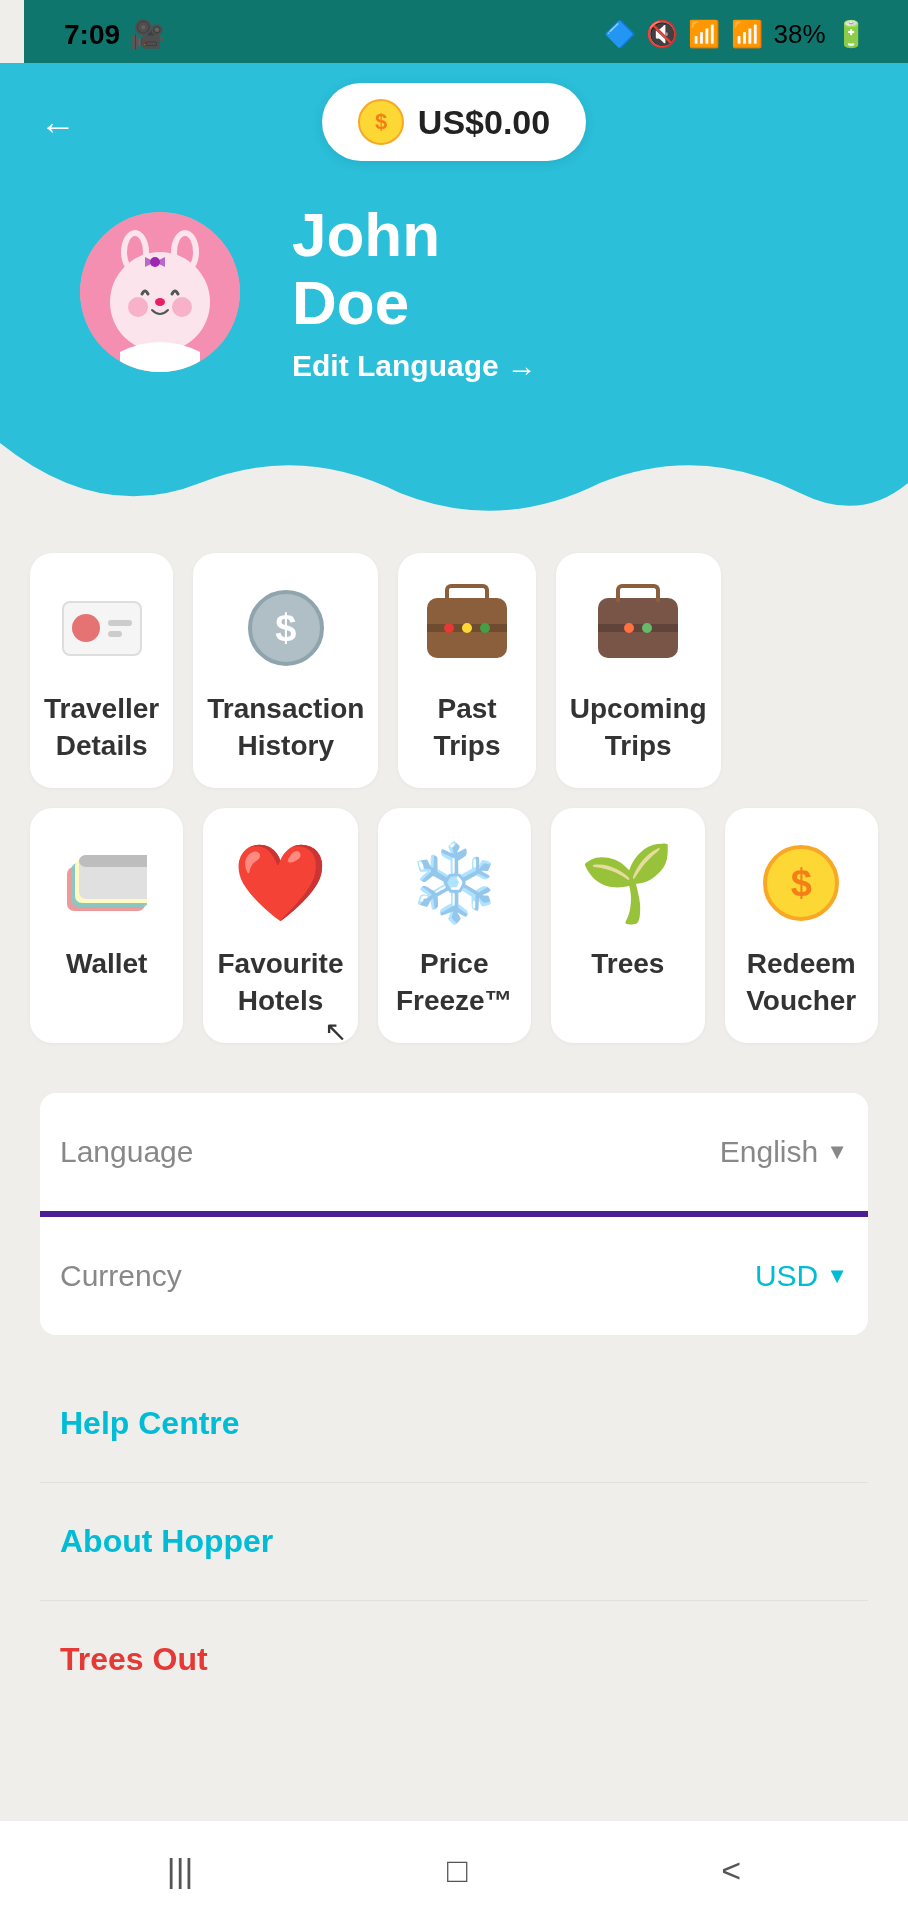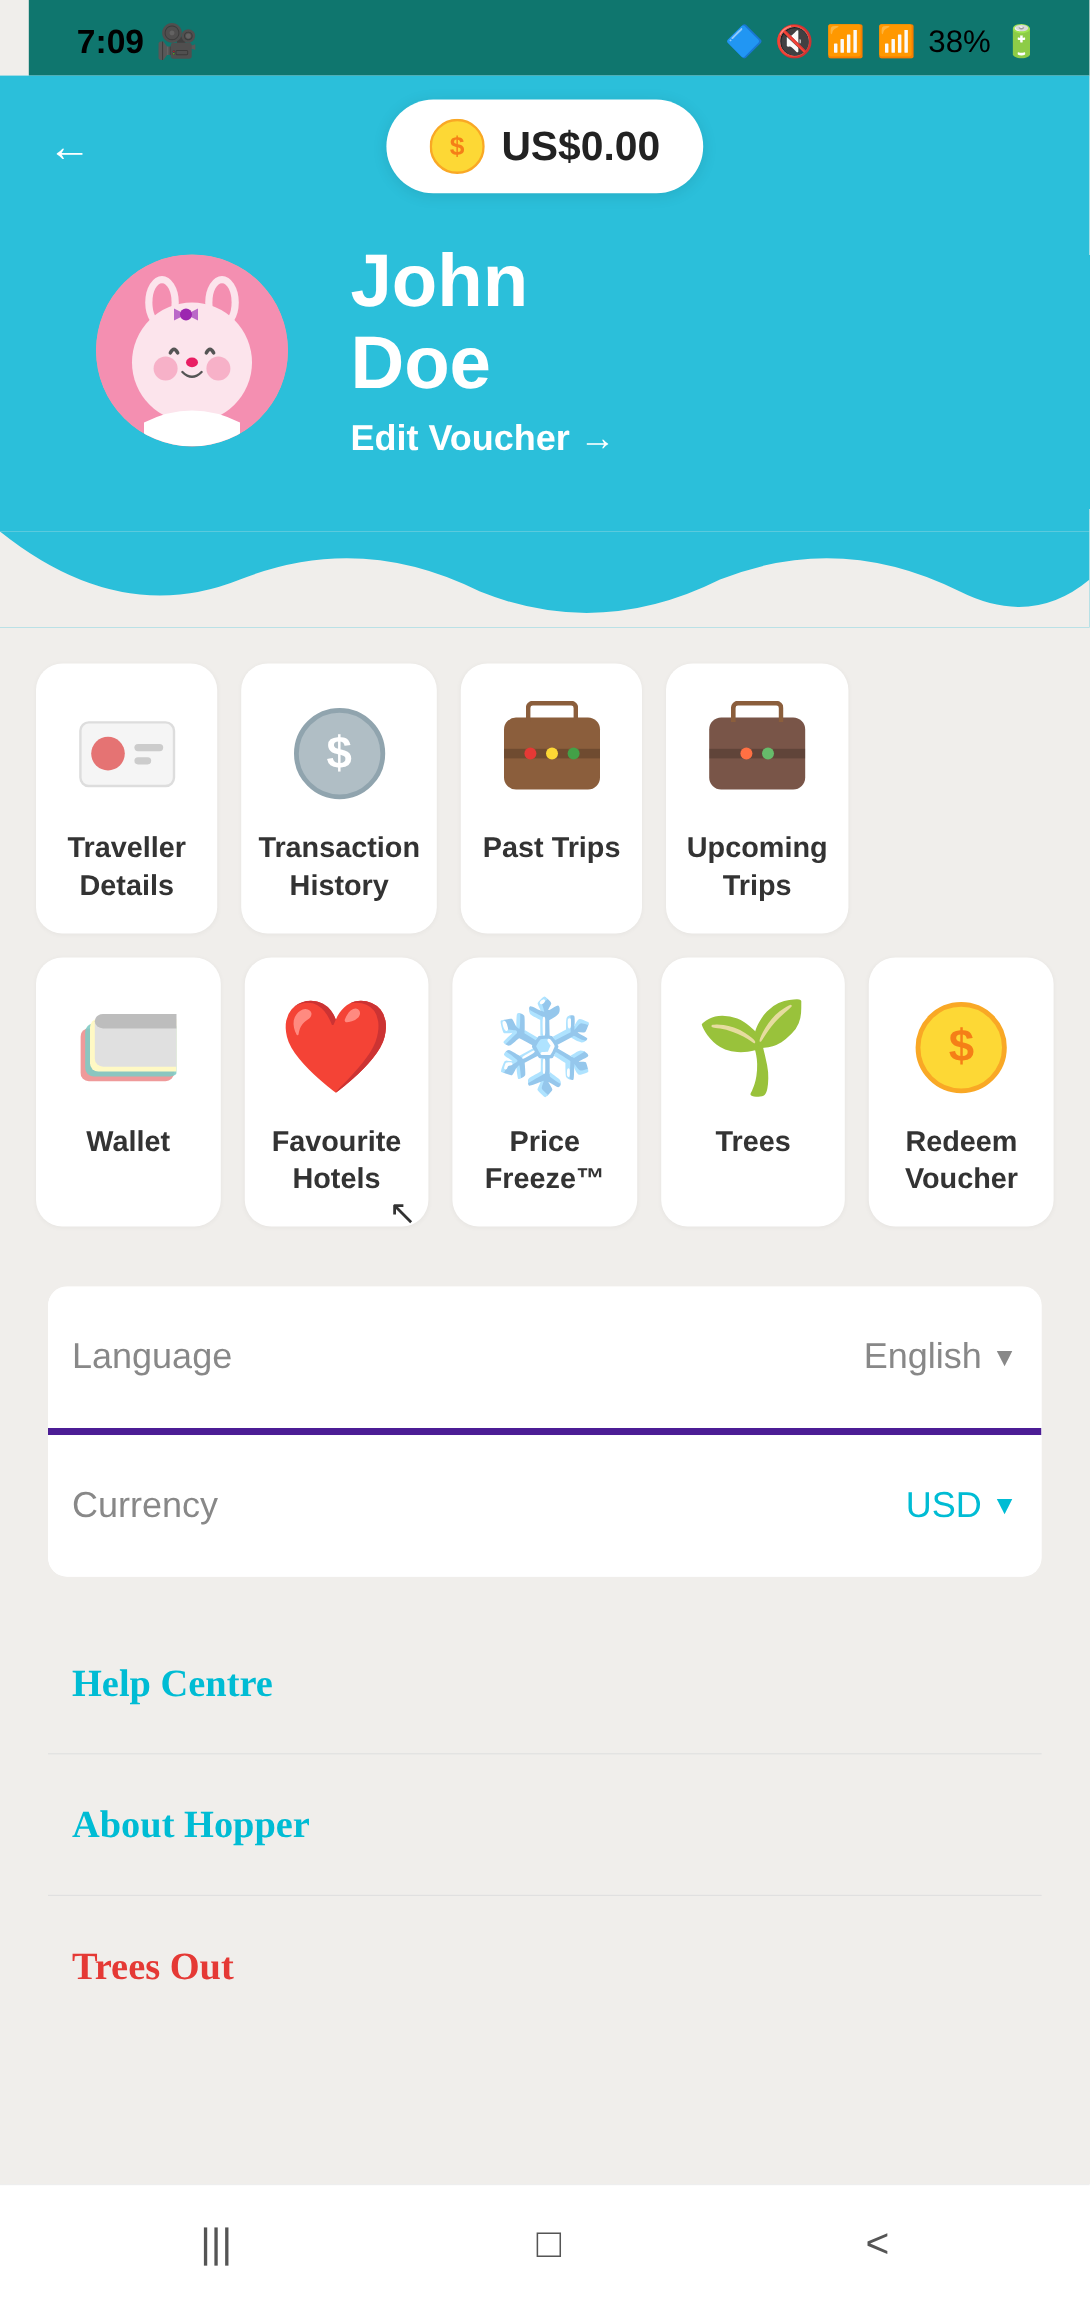--- a/index.html
+++ b/index.html
@@ -144,21 +144,21 @@
     }
     .menu-item-icon {
       width: 90px;
       height: 90px;
       margin-bottom: 18px;
       display: flex;
       align-items: center;
       justify-content: center;
     }
     .menu-item-label {
-      font-size: 24px;
+      font-size: 28px;
       font-weight: 600;
       color: #333;
       text-align: center;
       line-height: 1.3;
     }
 
     
     
     .icon-traveller {
       position: relative;
@@ -364,21 +364,20 @@
     .settings-value.teal { color: #00bcd4; }
 
     
     .links-section {
       padding: 20px 40px;
     }
     .link-row {
       padding: 40px 20px;
       border-bottom: 1px solid #e0e0e0;
       cursor: pointer;
-      font-family: Liberation Serif, serif;
     }
     .link-row:last-child { border-bottom: none; }
     .link-text {
       font-size: 32px;
       font-weight: 600;
     }
     .link-text.teal { color: #00bcd4; }
     .link-text.red { color: #e53935; }
 
     
@@ -478,21 +477,21 @@
 
         <path d="M40 140 Q80 120 120 140 L120 160 L40 160 Z" fill="#fff"></path>
       </svg>
     </div>
     <div class="profile-info">
       <div class="profile-name">
         <span>John</span><br>
         <span>Doe</span>
       </div>
       <button class="edit-profile-btn">
-        <span>Edit Voucher</span>
+        <span>Edit Language</span>
         <span>→</span>
       </button>
     </div>
   </div>
 </div>
 
 <div class="wave-container">
   <svg viewBox="0 0 908 80" preserveAspectRatio="none" height="80">
     <path d="M0,0 Q100,80 200,40 Q300,0 400,50 Q500,90 600,40 Q700,0 800,50 Q860,80 908,40 L908,80 L0,80 Z" fill="#f0eeeb"></path>
   </svg>

